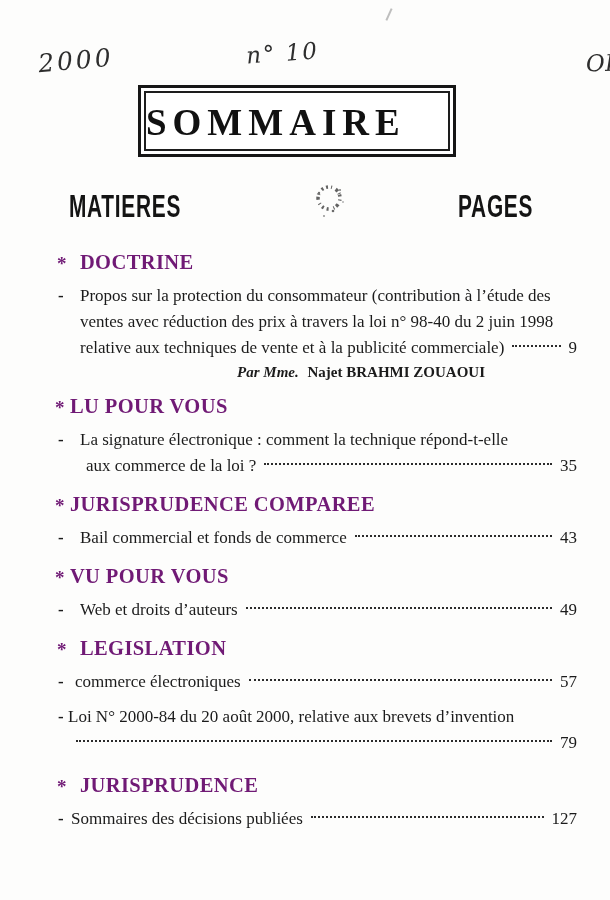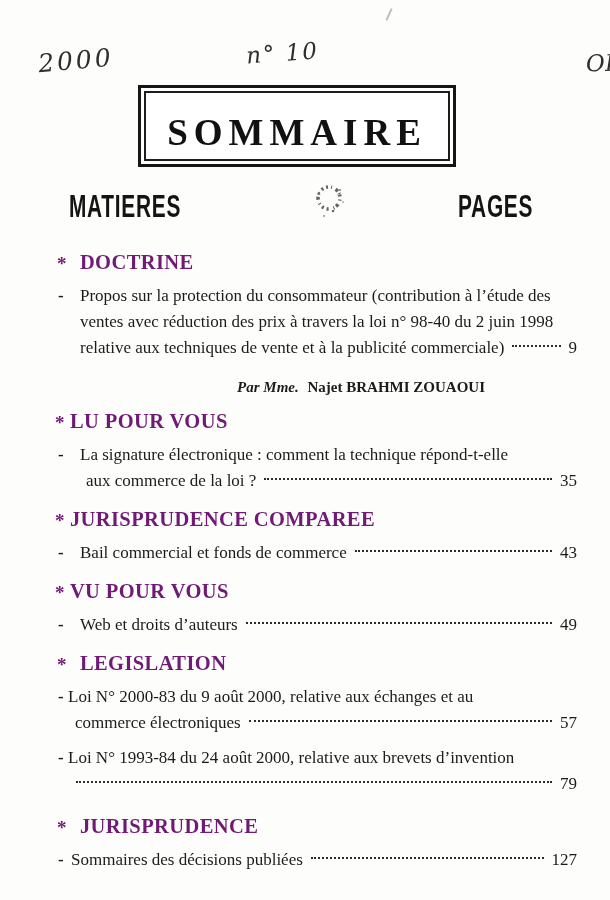--- a/index.html
+++ b/index.html
@@ -18,21 +18,21 @@
   .hand-ok{left:586px;top:50px;font-size:23px;transform:rotate(-2deg);}
   .scan-artifact{
     position:absolute;left:388px;top:8px;width:2px;height:13px;
     background:#8a8a8a;transform:rotate(24deg);opacity:.55;
   }
   
   .title-box{
     position:absolute;left:138px;top:85px;width:318px;
     border:3px solid #161616;padding:3px;background:#fff;box-sizing:border-box;
   }
-  .title-inner{border:2px solid #1d1d1d;text-align:center;padding:18px 0 5px;}
+  .title-inner{border:2px solid #1d1d1d;text-align:left;padding:8px 0 5px;}
   .title-text{
     font-size:37px;font-weight:bold;letter-spacing:6px;
     font-family:"Liberation Serif", serif;color:#111;
   }
   
   .cols-header{position:absolute;top:190px;left:0;width:516px;height:34px;}
   .col-label{
     position:absolute;font-family:"Liberation Sans", sans-serif;font-weight:bold;
     font-size:29px;color:#141414;transform:scaleX(0.72) scaleY(1.05);transform-origin:left top;
     letter-spacing:1px;white-space:nowrap;
@@ -52,21 +52,21 @@
   .dash{position:absolute;left:3px;top:0;font-weight:bold;}
   .line{white-space:nowrap;}
   .line.last{display:flex;align-items:center;white-space:nowrap;}
   .line.last .txt{flex:0 0 auto;}
   .dots{
     flex:1 1 auto;min-width:18px;height:0;
     border-bottom:2px dotted #2b2b2b;margin:0 8px 5px 8px;
   }
   .pg{flex:0 0 auto;font-size:17px;}
   .byline{
-    text-align:right;padding-right:92px;font-size:15px;margin-top:18px;white-space:nowrap;
+    text-align:right;padding-right:92px;font-size:15px;margin-top:3px;white-space:nowrap;
   }
   .by-prefix{font-style:italic;font-weight:bold;margin-right:5px;}
   .by-name{font-weight:bold;}
 </style>
 </head>
 <body>
 
 <div class="page">
 
   <span class="hand hand-year">2000</span>
@@ -158,30 +158,29 @@
         </div>
       </div>
     </div>
 
     <div class="section">
       <div class="heading wide-star">
         <span class="star">*</span><span>LEGISLATION</span>
       </div>
       <div class="item" style="padding-left:13px;">
         <span class="dash">-</span>
-        <div class="line">Loi N° 2000-83 du 9 août 2000, relative aux échanges et au</div>
         <div class="line last" style="padding-left:7px;">
           <span class="txt">commerce électroniques</span>
           <span class="dots"></span>
           <span class="pg">57</span>
         </div>
       </div>
       <div class="item" style="padding-left:13px;">
         <span class="dash">-</span>
-        <div class="line">Loi N° 1993-84 du 24 août 2000, relative aux brevets d’invention</div>
+        <div class="line">Loi N° 2000-84 du 20 août 2000, relative aux brevets d’invention</div>
         <div class="line last">
           <span class="txt"></span>
           <span class="dots"></span>
           <span class="pg">79</span>
         </div>
       </div>
     </div>
 
     <div class="section">
       <div class="heading wide-star" style="margin-top:18px;">

